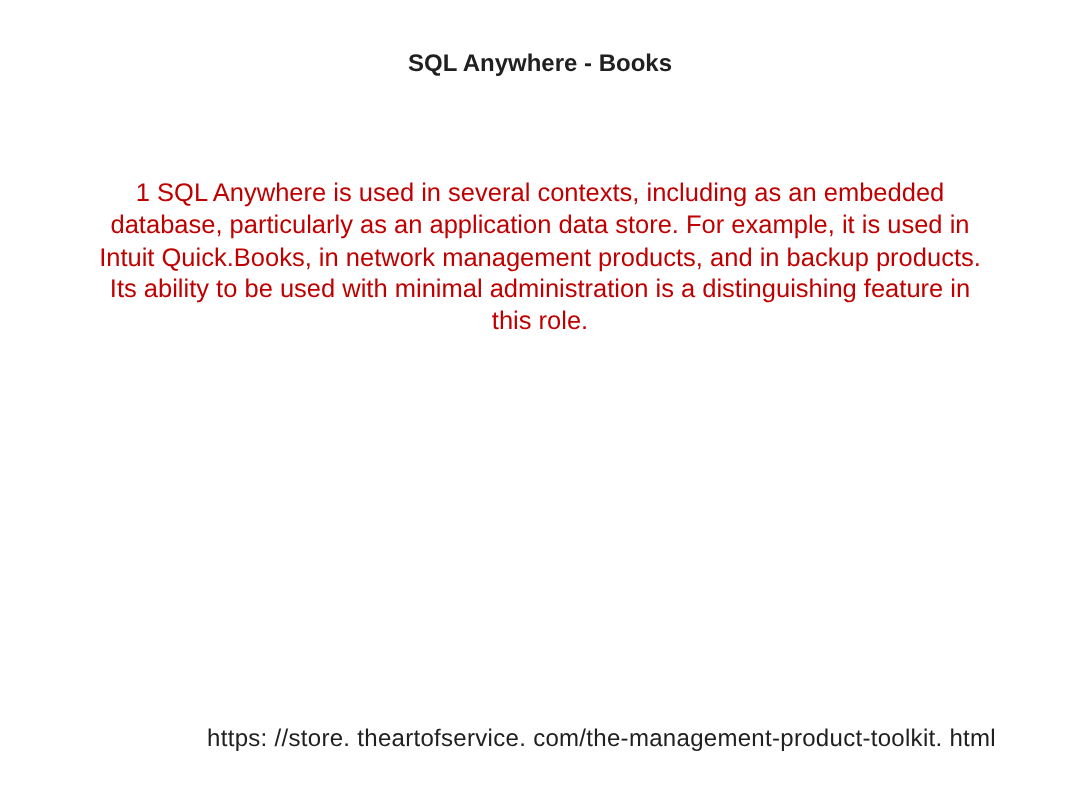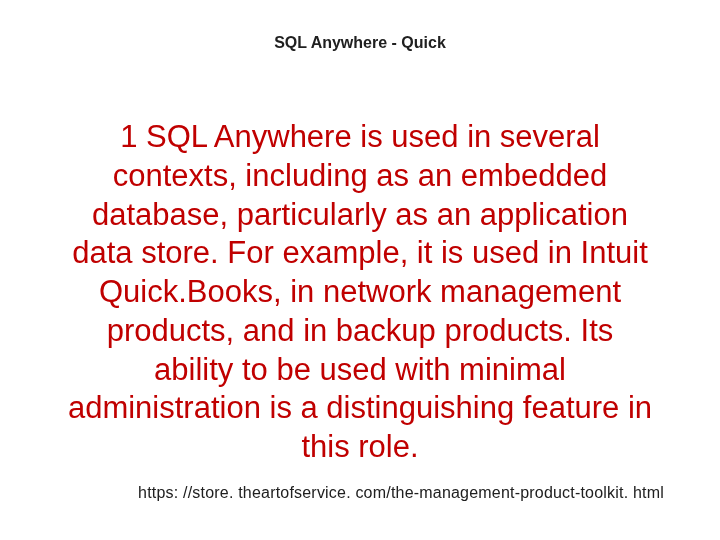--- a/index.html
+++ b/index.html
@@ -25,39 +25,39 @@
       font-weight: bold;
       color: #202020;
     }
     .body-text {
       position: absolute;
       top: 118px;
       left: 0;
       width: 720px;
       padding: 0 64px;
       text-align: center;
-      font-size: 31px;
+      font-size: 17px;
       line-height: 1.25;
       color: #c00000;
     }
     .body-text .counter {
       display: inline;
     }
     .footer-url {
       position: absolute;
       bottom: 38px;
       right: 56px;
       font-size: 16px;
       color: #202020;
       letter-spacing: 0.2px;
     }
   </style>
 </head>
 <body>
 
 <div class="slide">
-  <div class="title">SQL Anywhere -  Quick</div>
+  <div class="title">SQL Anywhere -  Books</div>
   <div class="body-text">
     <span class="counter">1</span>
     <span>SQL Anywhere is used in several contexts, including as an embedded database, particularly as an application data store. For example, it is used in Intuit Quick.Books, in network management products, and in backup products. Its ability to be used with minimal administration is a distinguishing feature in this role.</span>
   </div>
   <div class="footer-url">https: //store. theartofservice. com/the-management-product-toolkit. html</div>
 </div>
 
 </body></html>

